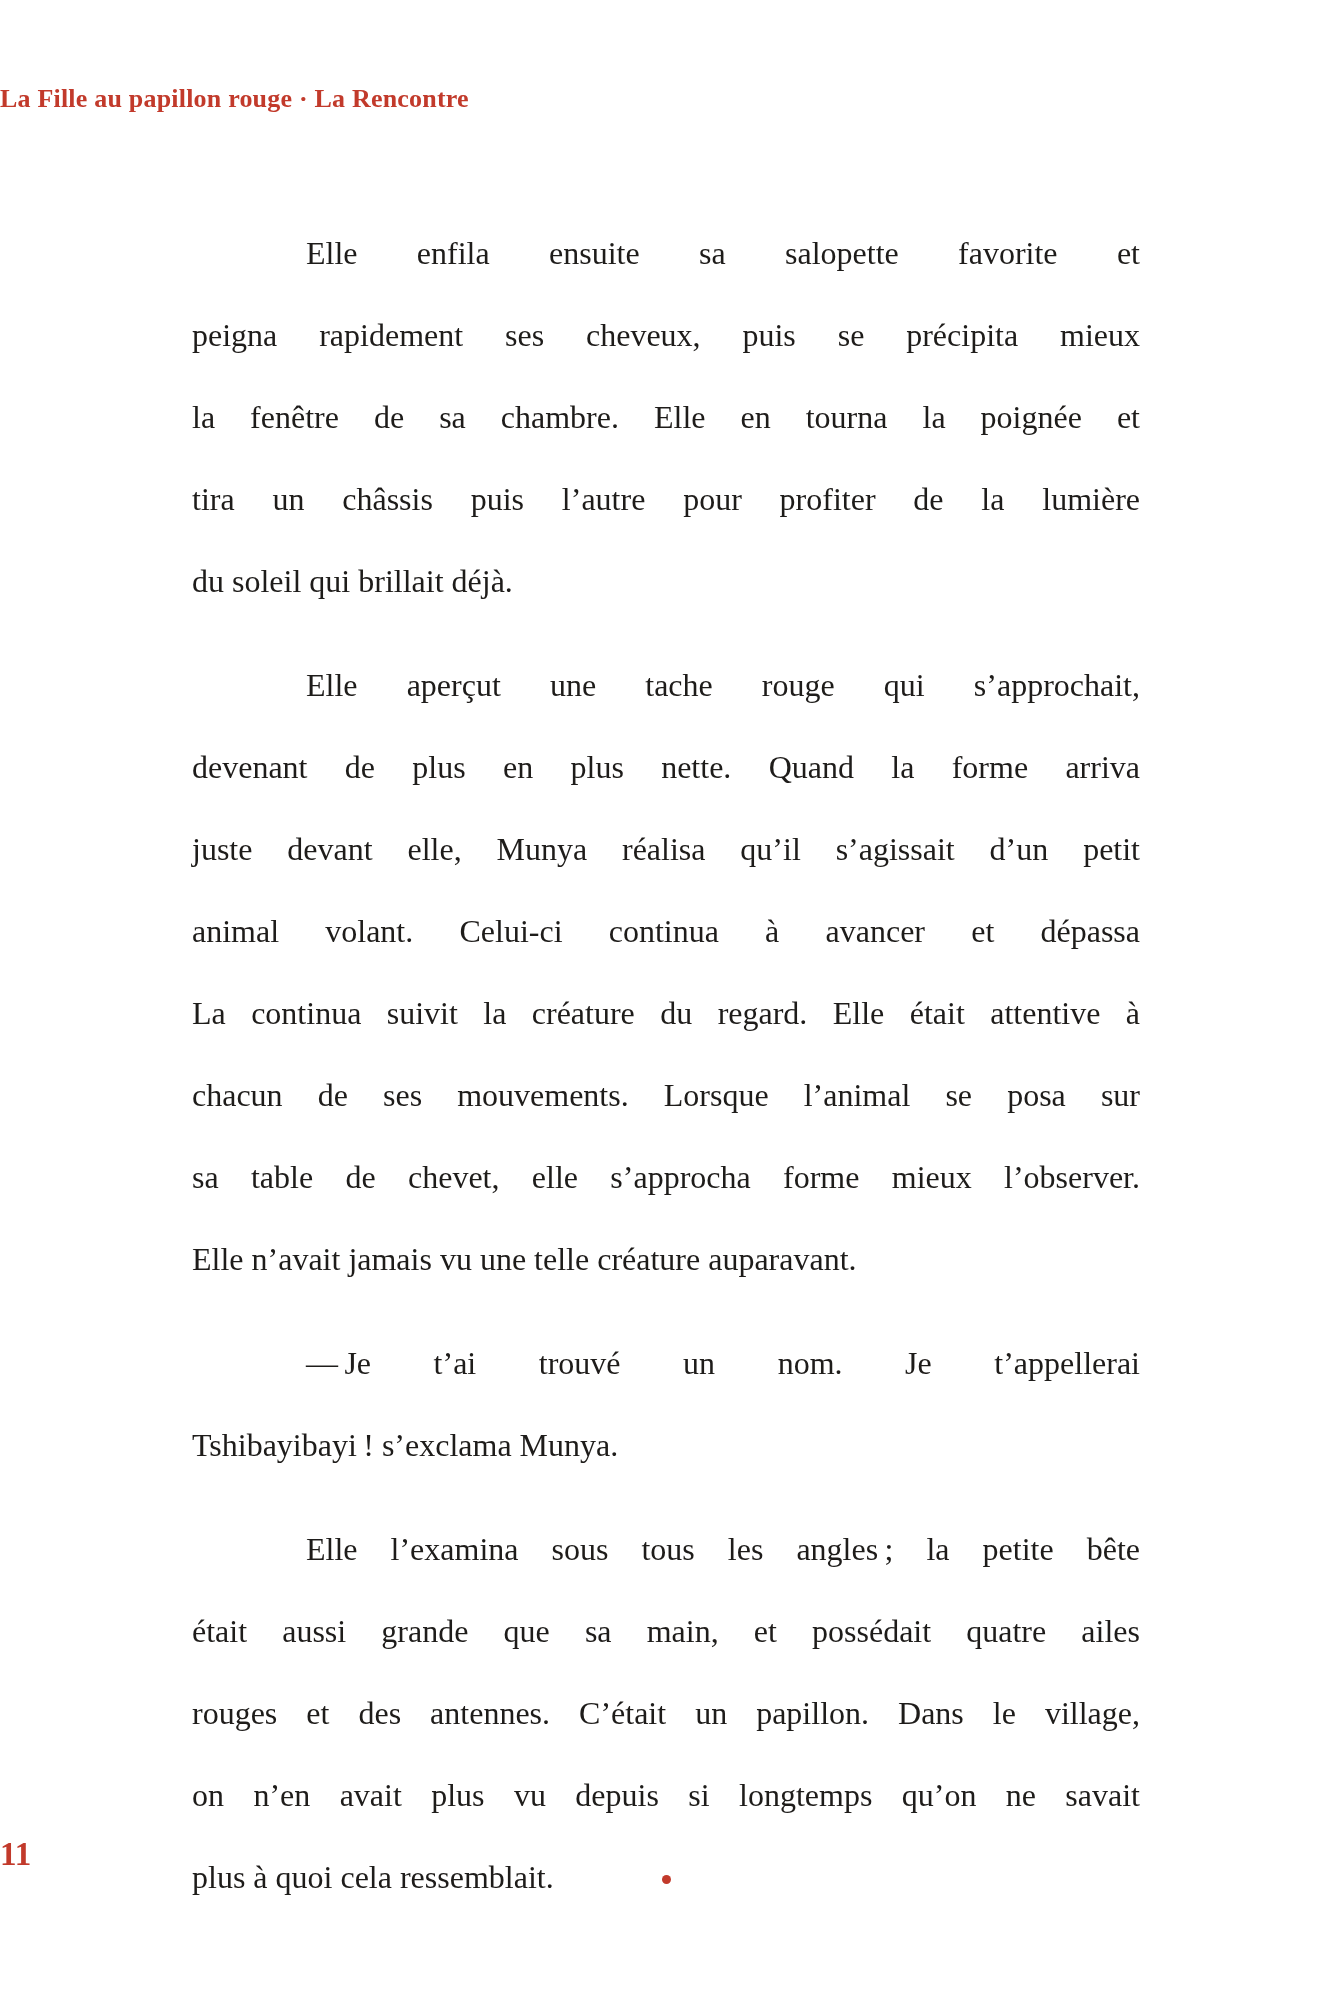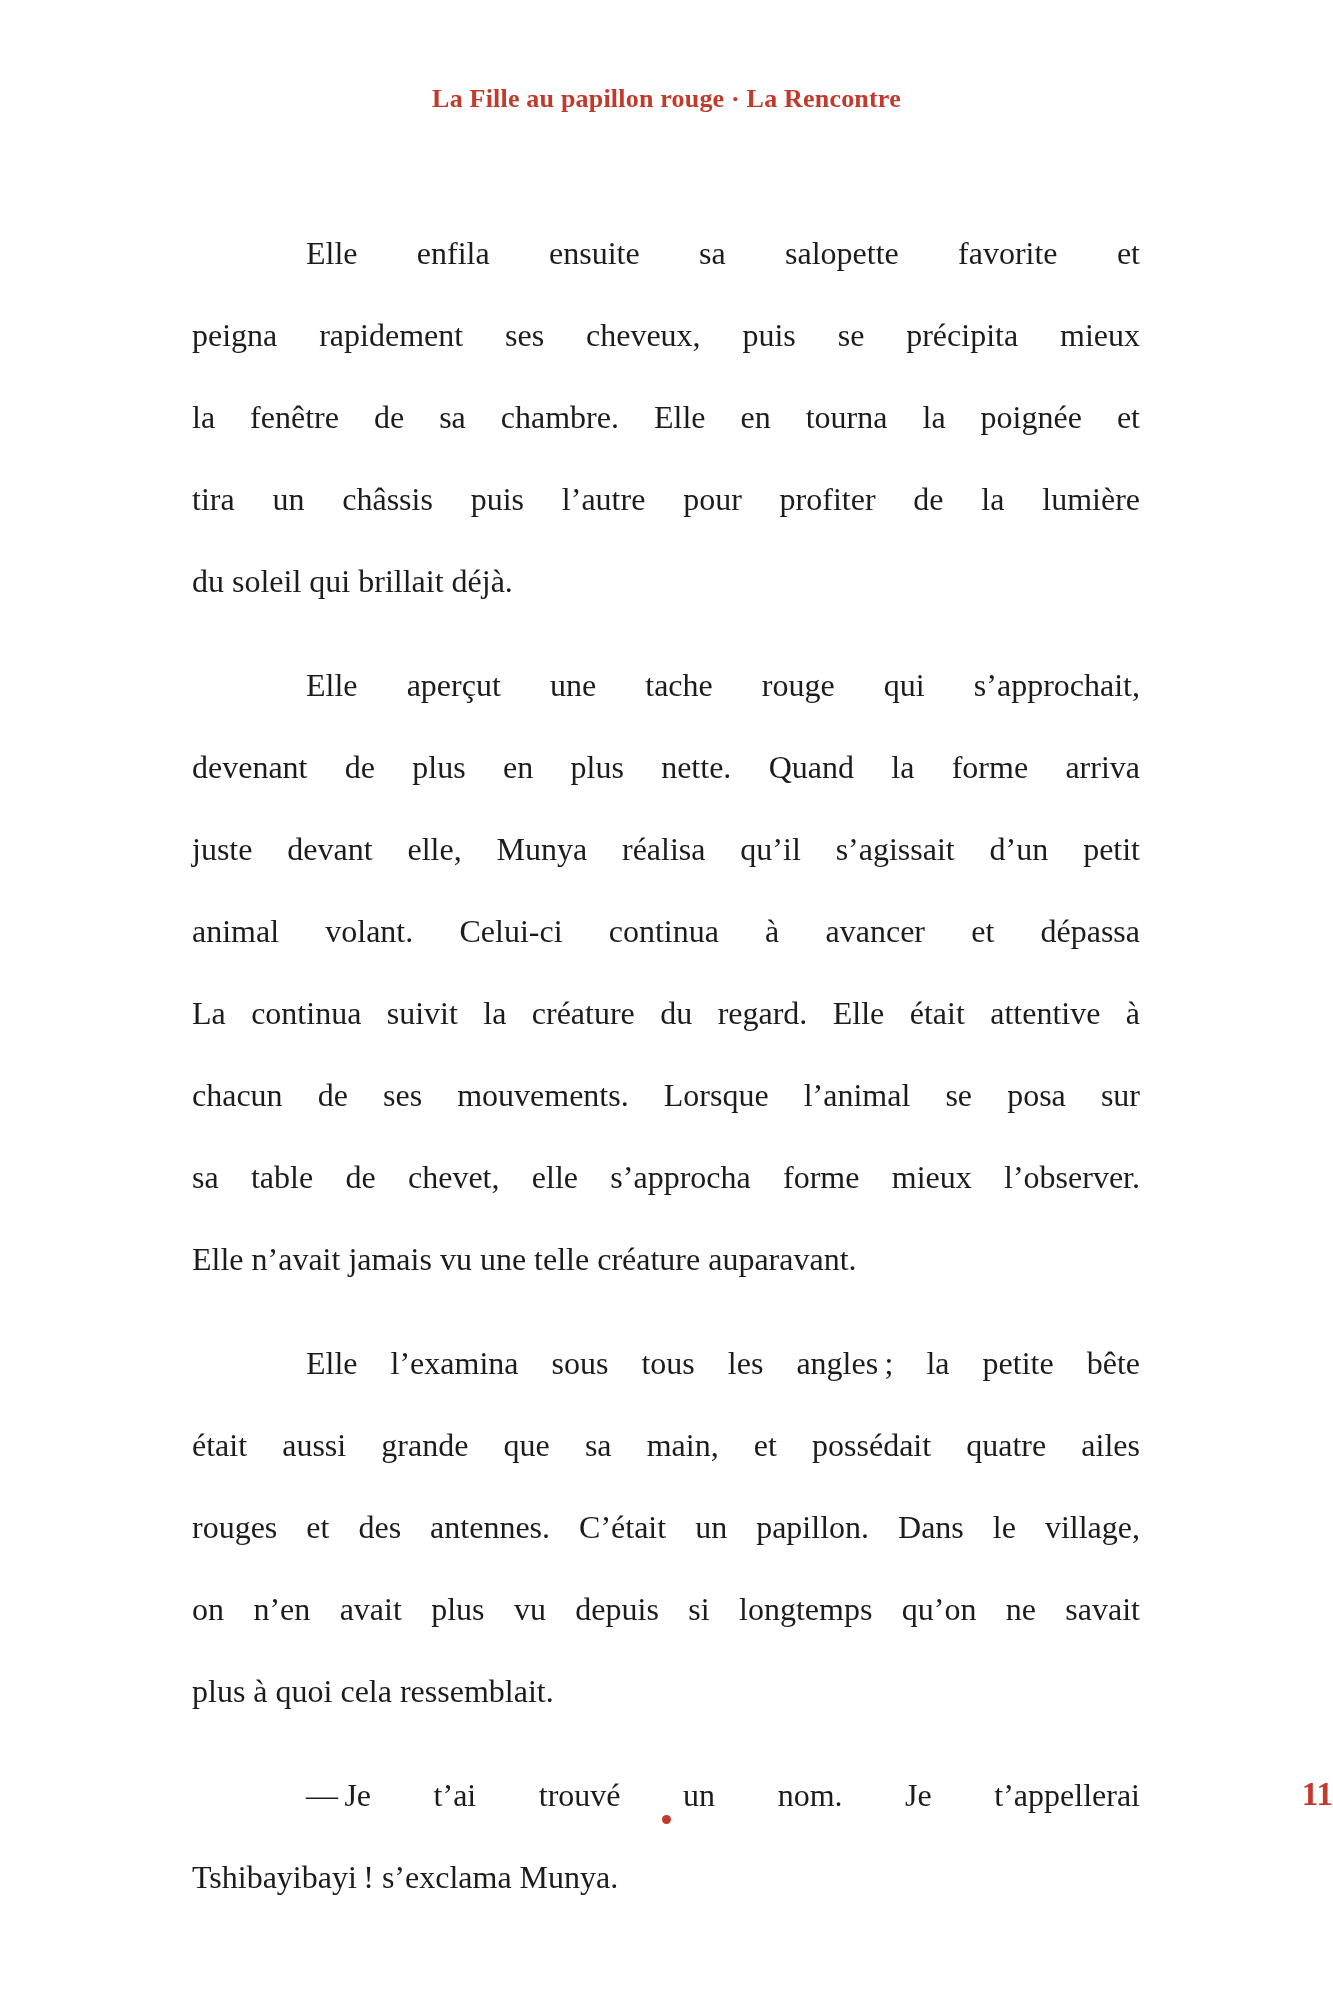--- a/index.html
+++ b/index.html
@@ -15,21 +15,20 @@
     height: 2000px;
     background: var(--paper);
     font-family: "Liberation Serif", "DejaVu Serif", serif;
     overflow: hidden;
   }
   .running-header {
     position: absolute;
     top: 84px;
     left: 0;
     width: 100%;
-    text-align: center;
     color: var(--accent);
     font-weight: bold;
     font-size: 26px;
     letter-spacing: 0.2px;
   }
   .body-text {
     position: absolute;
     left: 192px;
     top: 194px;
     width: 948px;
@@ -41,24 +40,24 @@
   .line {
     display: block;
     text-align: justify;
     text-align-last: justify;
     margin-top: 36px;
   }
   .line.last { text-align-last: left; }
   .line.indent { text-indent: 114px; }
   .footer {
     position: absolute;
-    top: 1776px;
+    top: 1836px;
     left: 0;
     width: 100%;
-    text-align: right;
+    text-align: left;
   }
   .page-number {
     color: var(--accent);
     font-weight: bold;
     font-size: 33px;
     line-height: 36px;
   }
   .page-dot {
     width: 9px;
     height: 9px;
@@ -85,29 +84,29 @@
         <div class="line indent">Elle aperçut une tache rouge qui s’approchait,</div>
         <div class="line">devenant de plus en plus nette. Quand la forme arriva</div>
         <div class="line">juste devant elle, Munya réalisa qu’il s’agissait d’un petit</div>
         <div class="line">animal volant. Celui-ci continua à avancer et dépassa</div>
         <div class="line">La continua suivit la créature du regard. Elle était attentive à</div>
         <div class="line">chacun de ses mouvements. Lorsque l’animal se posa sur</div>
         <div class="line">sa table de chevet, elle s’approcha forme mieux l’observer.</div>
         <div class="line last">Elle n’avait jamais vu une telle créature auparavant.</div>
       </div>
       <div class="para">
+        <div class="line indent">— Je t’ai trouvé un nom. Je t’appellerai</div>
+        <div class="line last">Tshibayibayi ! s’exclama Munya.</div>
+      </div>
+      <div class="para">
         <div class="line indent">Elle l’examina sous tous les angles ; la petite bête</div>
         <div class="line">était aussi grande que sa main, et possédait quatre ailes</div>
         <div class="line">rouges et des antennes. C’était un papillon. Dans le village,</div>
         <div class="line">on n’en avait plus vu depuis si longtemps qu’on ne savait</div>
         <div class="line last">plus à quoi cela ressemblait.</div>
-      </div>
-      <div class="para">
-        <div class="line indent">— Je t’ai trouvé un nom. Je t’appellerai</div>
-        <div class="line last">Tshibayibayi ! s’exclama Munya.</div>
       </div>
     </div>
 
   <div class="footer">
     <div class="page-number">11</div>
     <div class="page-dot"></div>
   </div>
 </div>
 
 </body></html>

